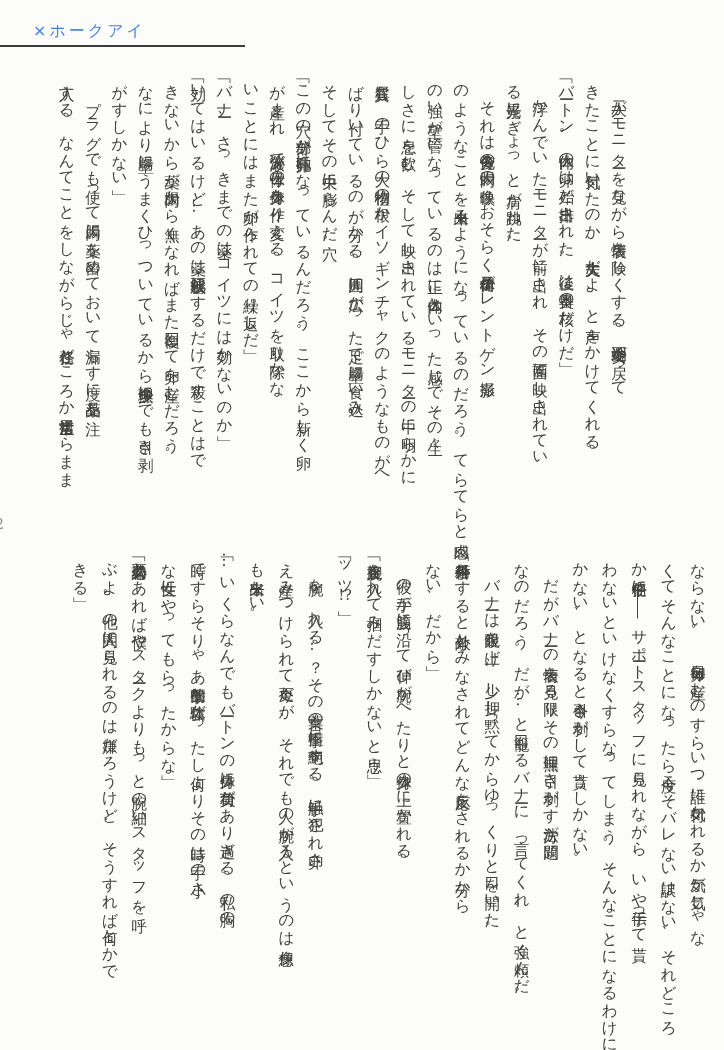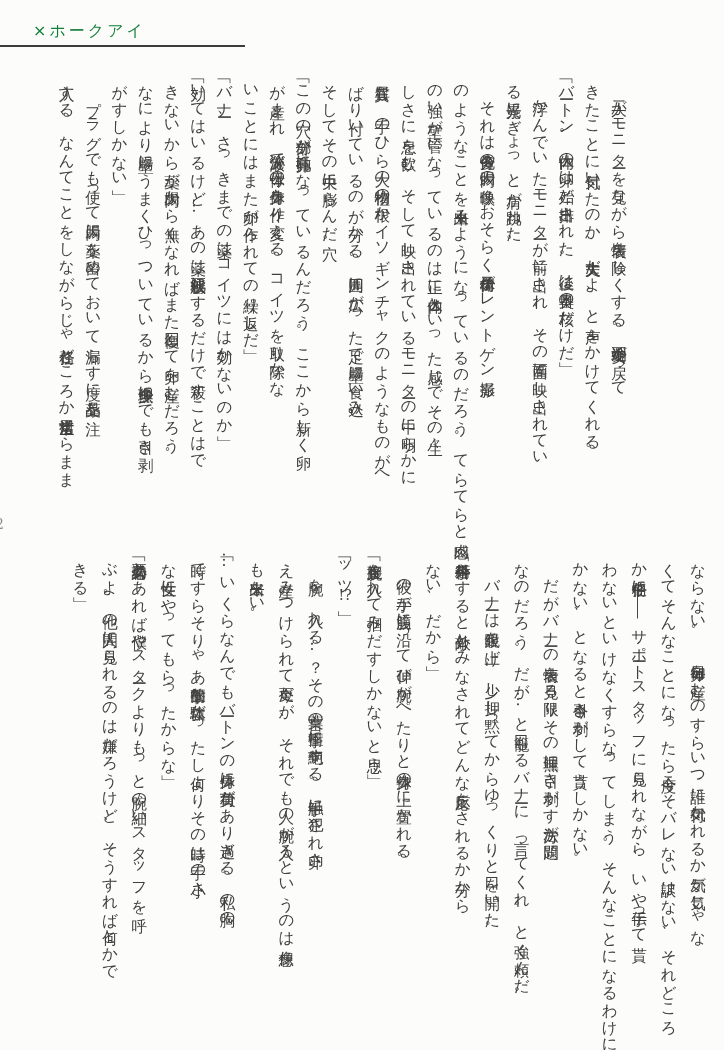--- a/index.html
+++ b/index.html
@@ -13,21 +13,21 @@
     width: 724px; height: 1050px;
     background: #fcfcfa;
     overflow: hidden;
     color: #3d3d3d;
   }
   .header-title {
     position: absolute;
     left: 33px; top: 21px;
     font-size: 16px;
     letter-spacing: 3px;
-    color: #15803d;
+    color: #3b82f6;
     font-family: "DejaVu Sans", "Liberation Sans", sans-serif;
     white-space: nowrap;
   }
   .header-rule {
     position: absolute;
     left: 0; top: 45px;
     width: 245px; height: 2px;
     background: #3c3c3c;
   }
   .vblock {

